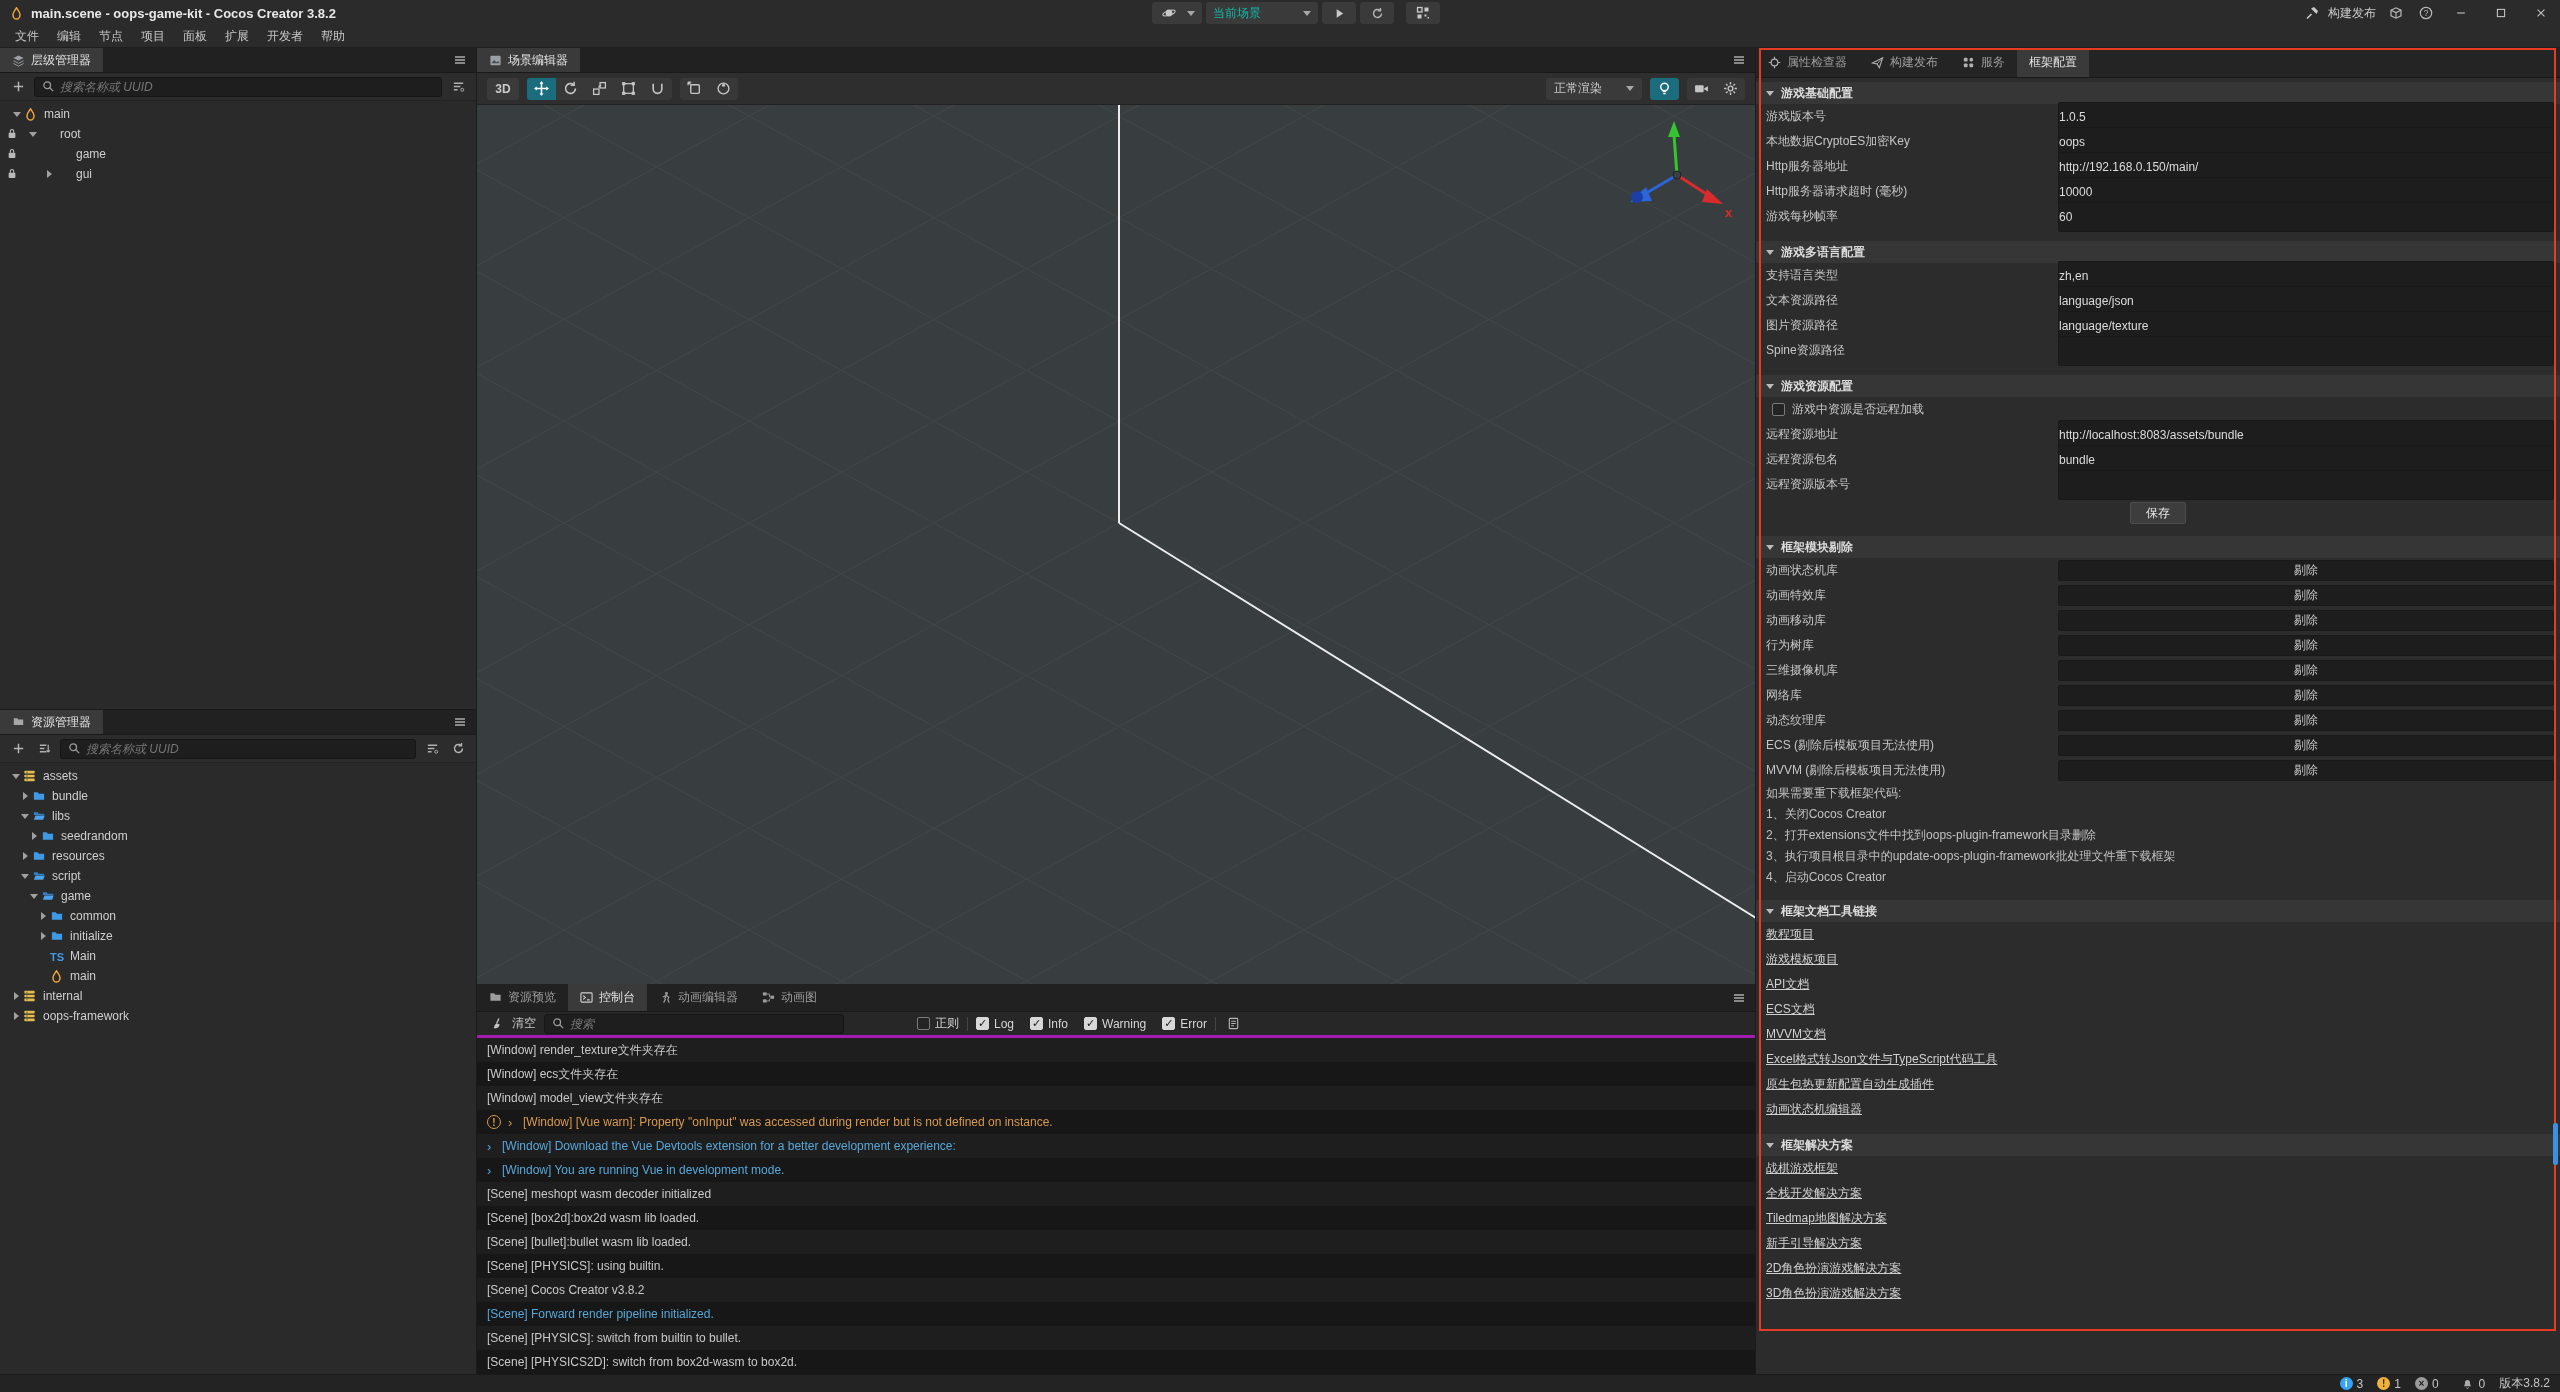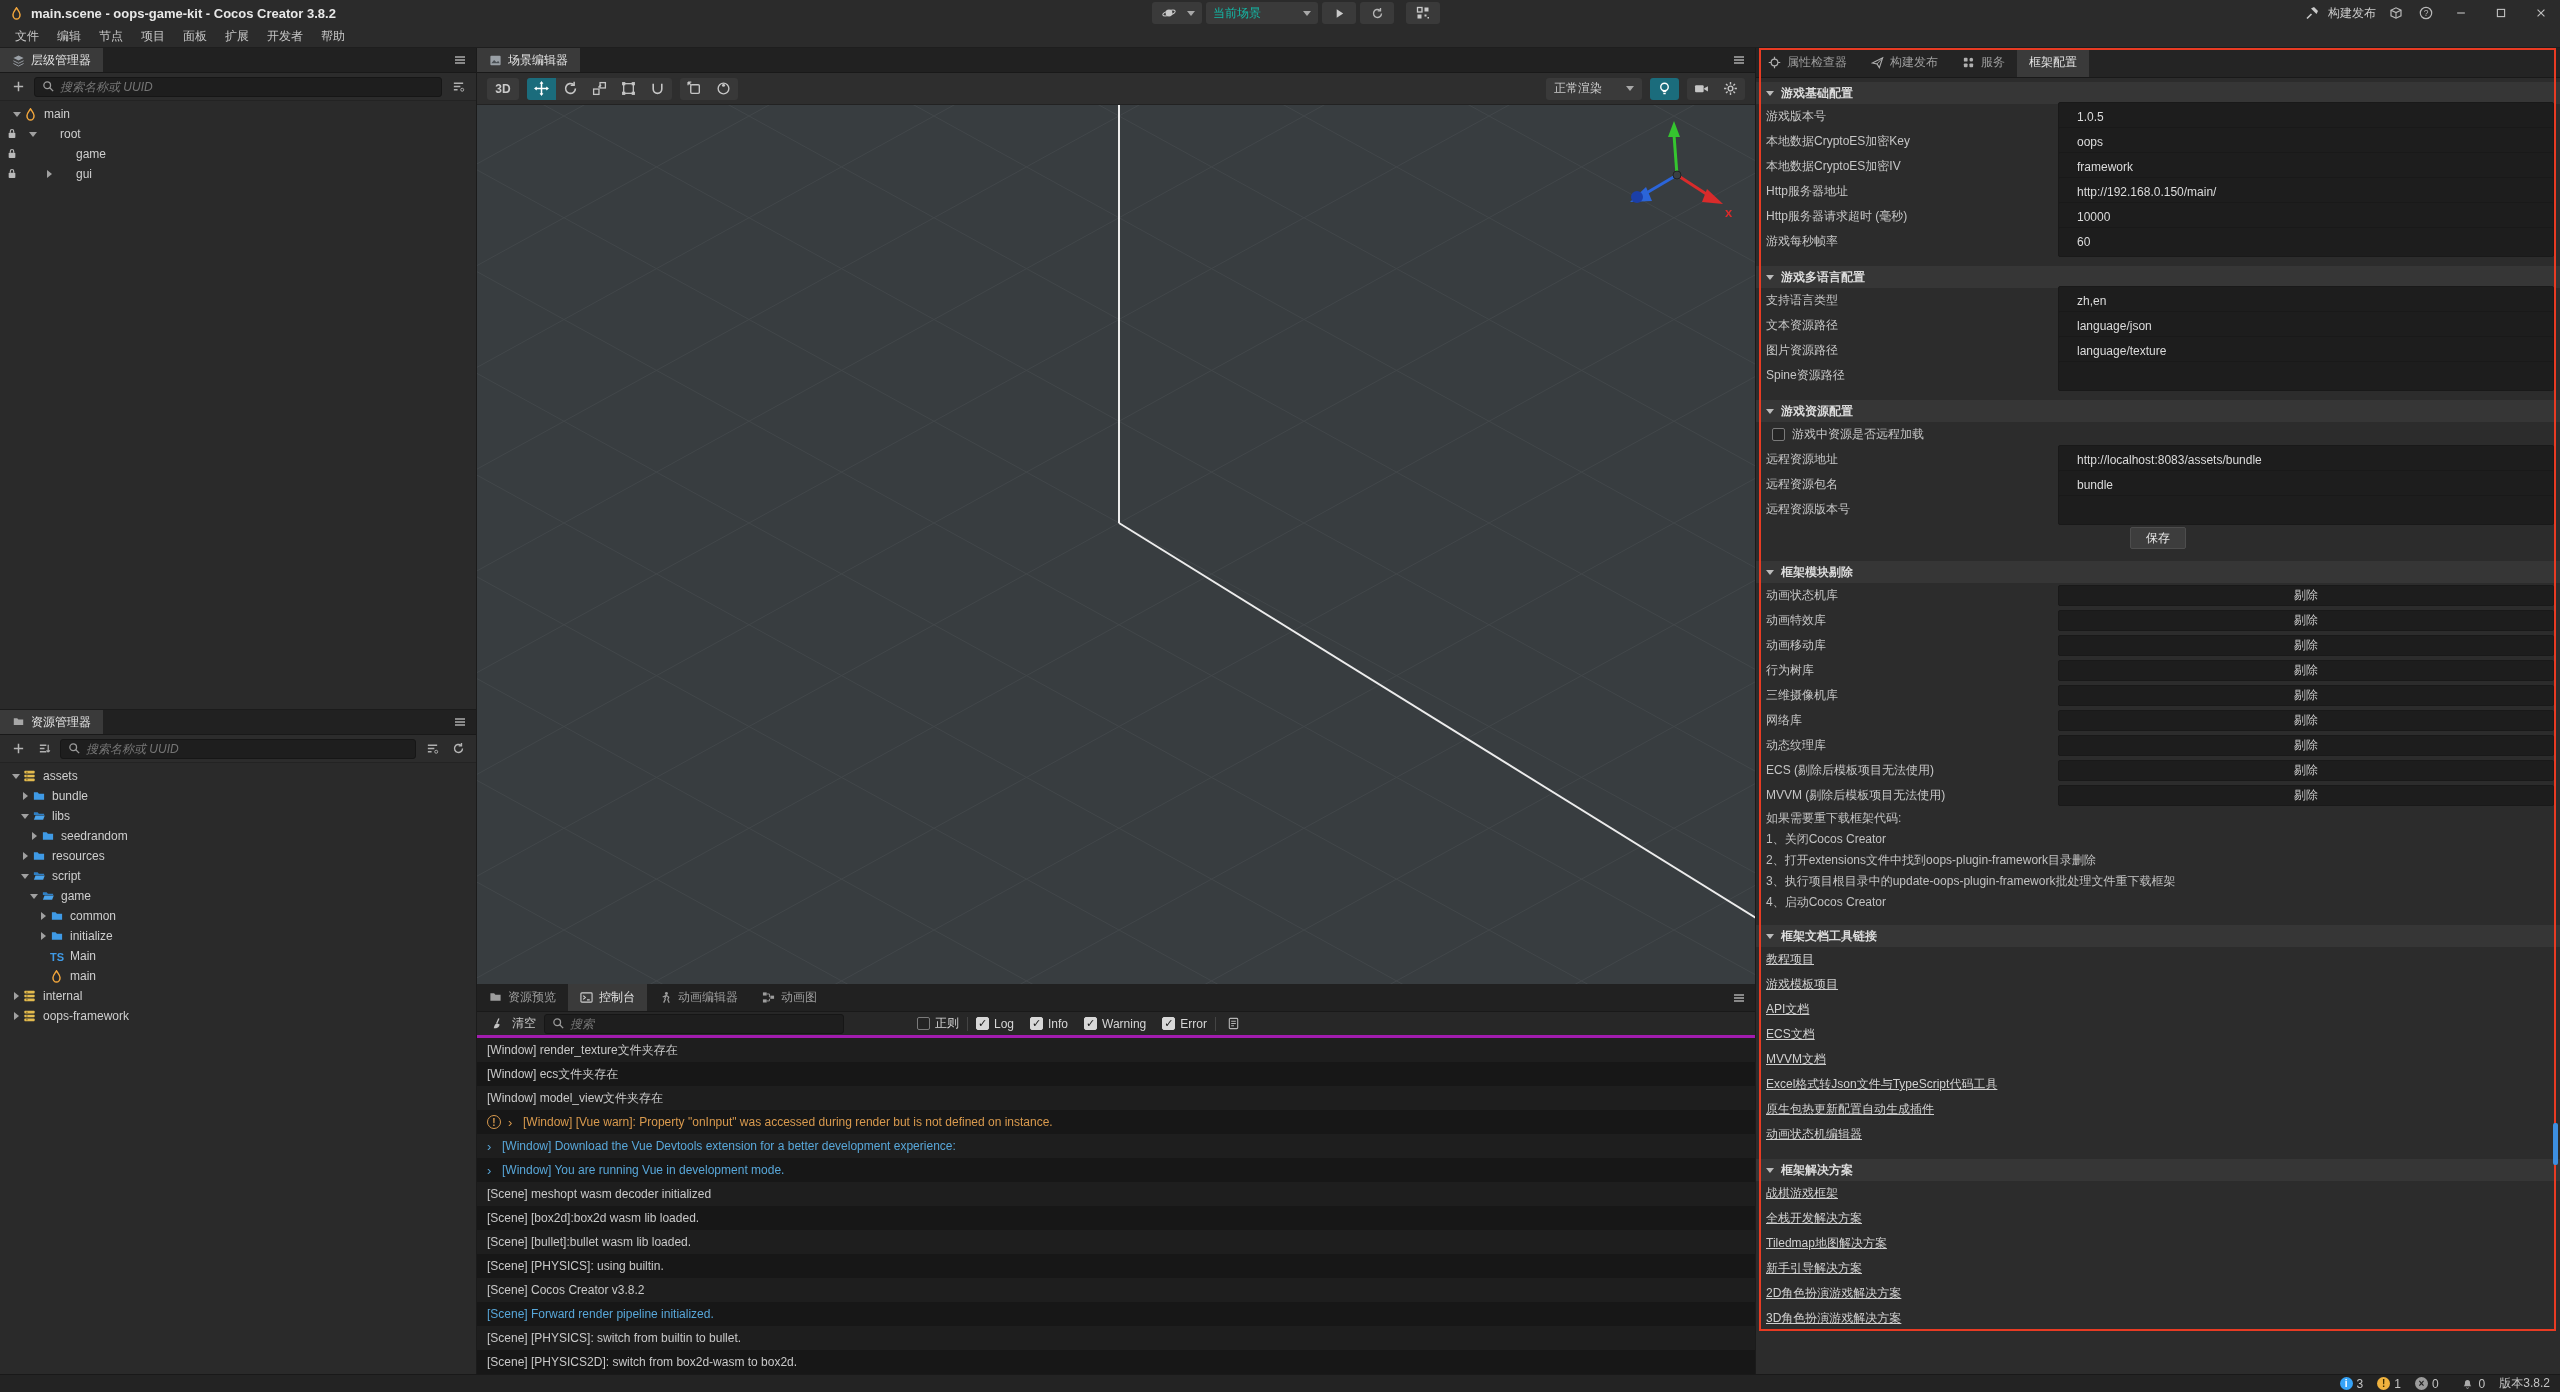--- a/index.html
+++ b/index.html
@@ -86,21 +86,21 @@
   .wicon { width:14px; height:14px; border-radius:50%; border:1.5px solid #d99a4e; color:#d99a4e; display:inline-flex; align-items:center; justify-content:center; font-size:10px; font-weight:bold; flex:none; }
 
   
   .col-right .tabbar { height:30px; background:#242424; }
   .icontent { flex:1; min-height:0; overflow:hidden; padding-top:2px; position:relative; }
   .isec-h { height:22px; margin-top:12px; background:#363636; display:flex; align-items:center; gap:7px; padding-left:10px; font-weight:bold; color:#dcdcdc; }
   .isec-h:first-child { margin-top:2px; }
   .isec-h .tri-d { border-top-color:#bbb; }
   .irow { height:25px; display:flex; align-items:center; padding:0 6px 0 10px; }
   .ilabel { width:292px; flex:none; color:#c6c6c6; white-space:nowrap; overflow:hidden; }
-  .ival { flex:1; min-width:0; height:30px; background:#1d1d1d; border:1px solid #191919; border-radius:2px; color:#dcdcdc; padding:0 18px; font:12px "Liberation Sans","DejaVu Sans",sans-serif; outline:none; }
+  .ival { flex:1; min-width:0; height:30px; background:#1d1d1d; border:1px solid #191919; border-radius:2px; color:#dcdcdc; padding:0 0; font:12px "Liberation Sans","DejaVu Sans",sans-serif; outline:none; }
   .module-strip { flex:1; height:21px; background:#1d1d1d; border:1px solid #191919; border-radius:2px; display:flex; align-items:center; justify-content:center; color:#c9c9c9; }
   .note { height:21px; line-height:21px; padding-left:10px; color:#c2c2c2; white-space:nowrap; }
   .ilink { height:25px; display:flex; align-items:center; padding-left:10px; }
   .ilink span { text-decoration:underline; color:#d0d0d0; }
   .save-btn { display:block; margin:5px auto 3px auto; height:22px; padding:0 15px; background:#3d3d3d; color:#e8e8e8; border:1px solid #4d4d4d; border-radius:2px; font-size:12px; }
   .cbrow { height:25px; display:flex; align-items:center; gap:7px; padding-left:16px; color:#c6c6c6; }
   .annotation-rect { position:absolute; left:3px; top:0px; width:797px; height:1283px; border:2px solid #e83b23; pointer-events:none; z-index:20; }
   .mini-scrollbar { position:absolute; right:2px; top:1075px; width:5px; height:42px; background:#3d8fe0; border-radius:2px; z-index:21; }
 
   
@@ -871,24 +871,20 @@
           </div>
           <div class="irow">
             <span class="ilabel">游戏版本号</span>
             <input class="ival" value="1.0.5" style="">
           </div>
           <div class="irow">
             <span class="ilabel">本地数据CryptoES加密Key</span>
             <input class="ival" value="oops" style="">
           </div>
           <div class="irow">
-            <span class="ilabel">本地数据CryptoES加密IV</span>
-            <input class="ival" value="framework" style="">
-          </div>
-          <div class="irow">
             <span class="ilabel">Http服务器地址</span>
             <input class="ival" value="http://192.168.0.150/main/" style="">
           </div>
           <div class="irow">
             <span class="ilabel">Http服务器请求超时 (毫秒)</span>
             <input class="ival" value="10000" style="">
           </div>
           <div class="irow">
             <span class="ilabel">游戏每秒帧率</span>
             <input class="ival" value="60" style="">

